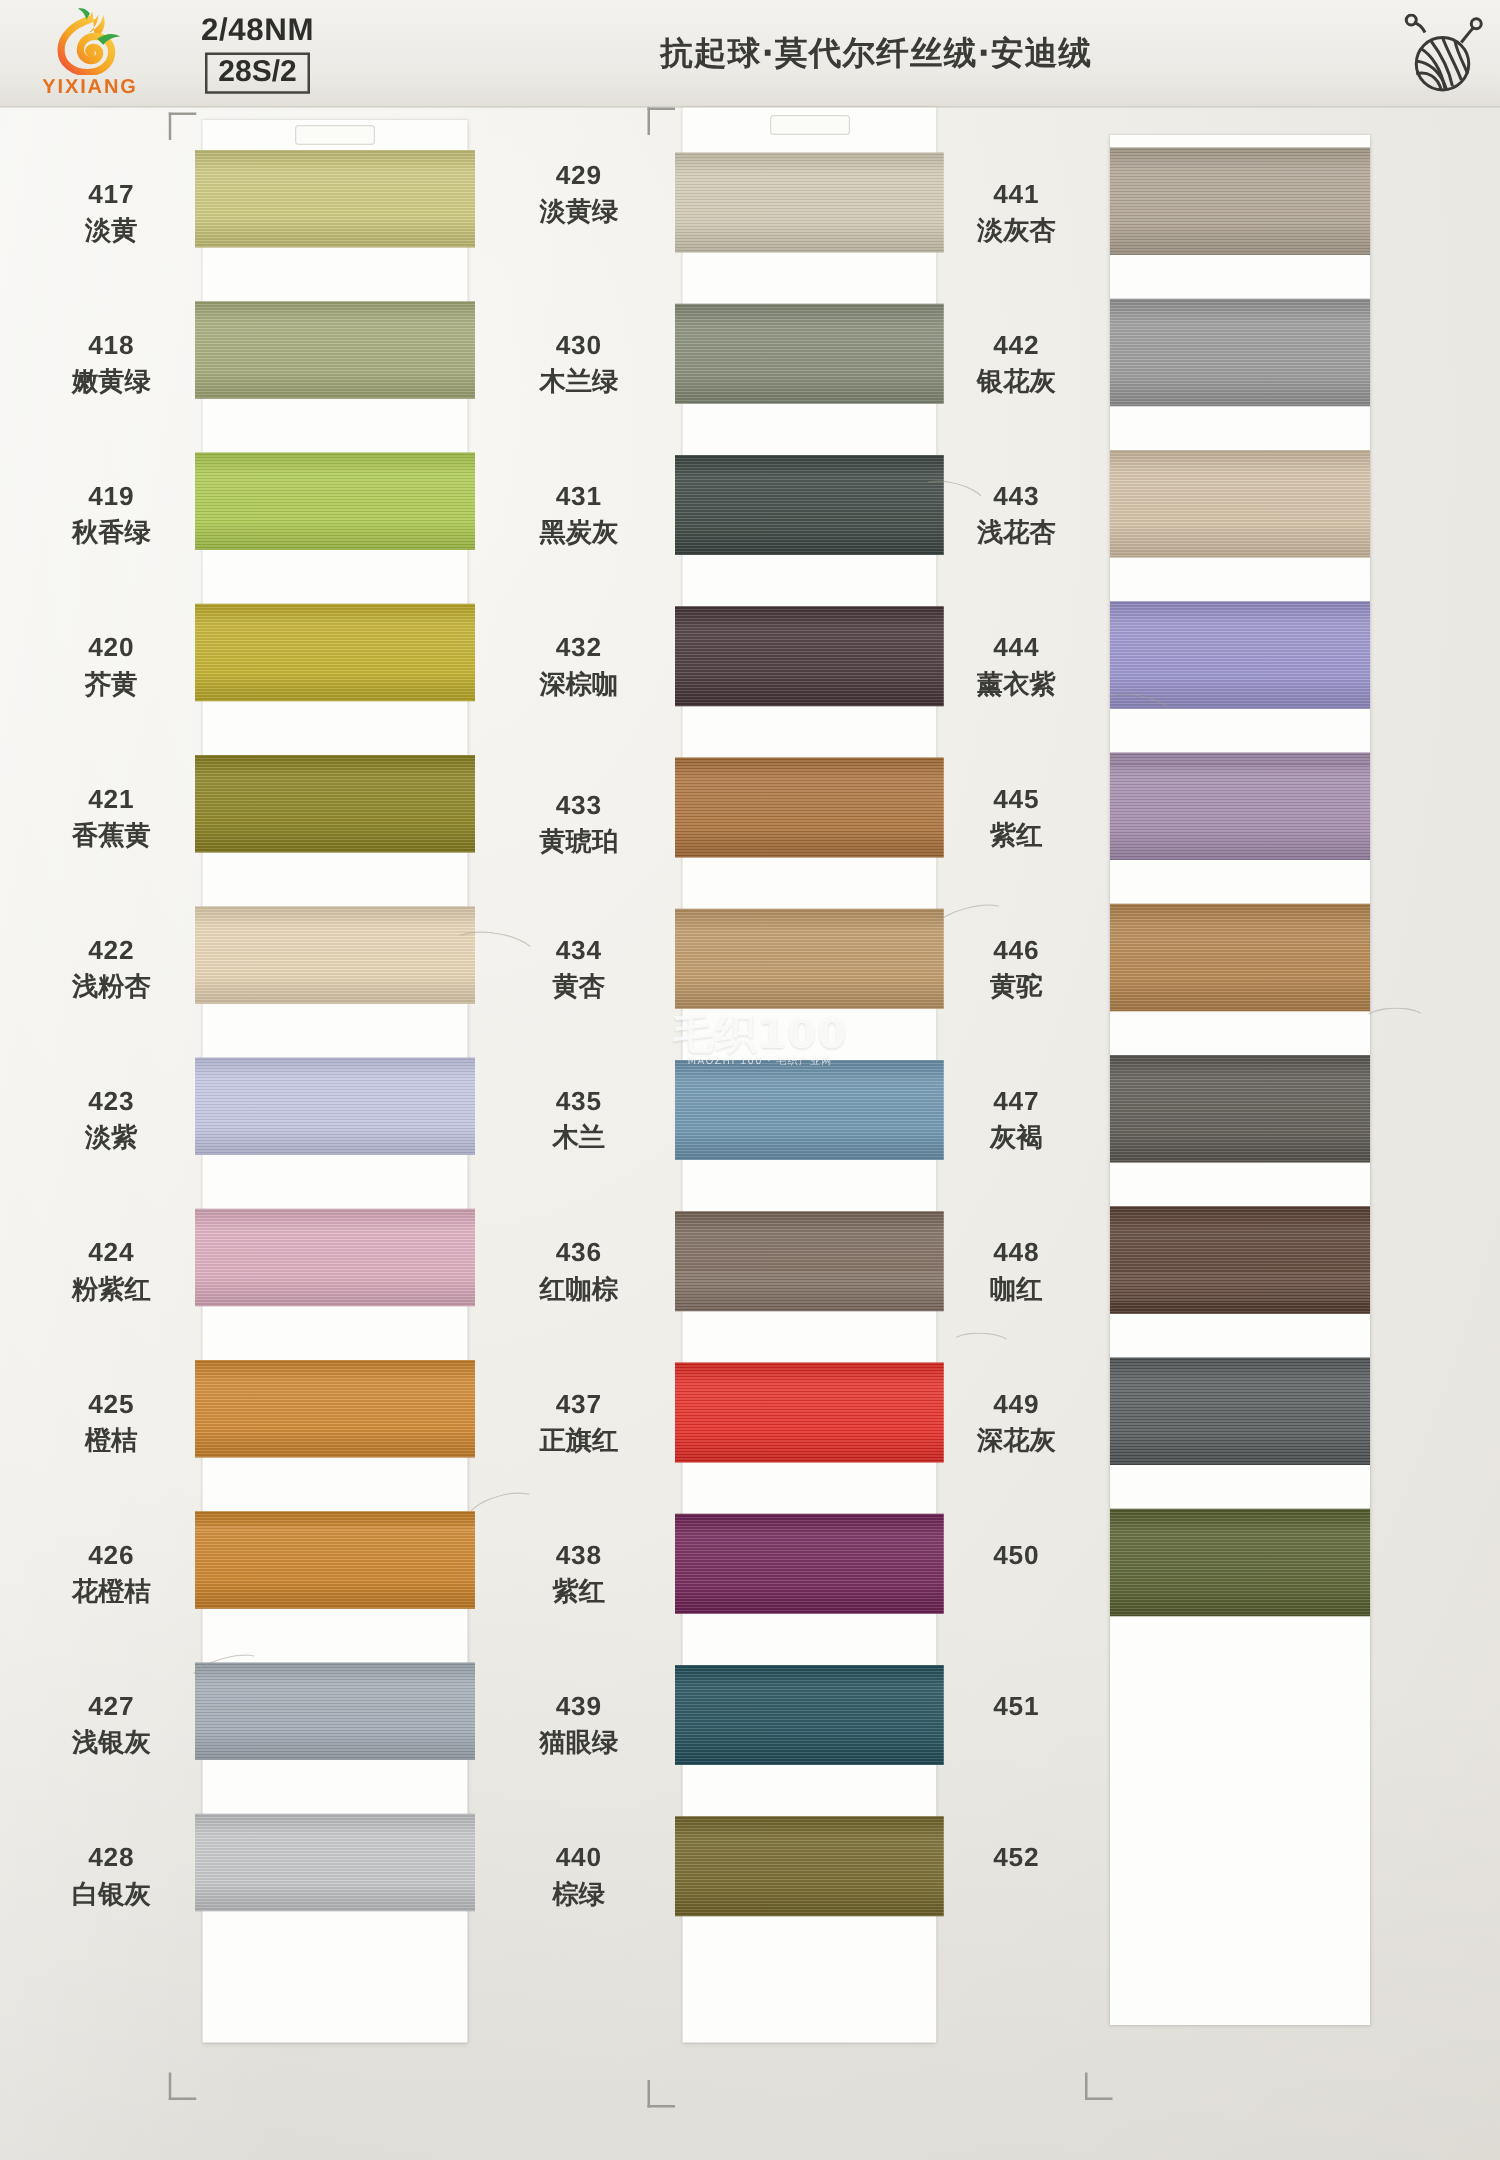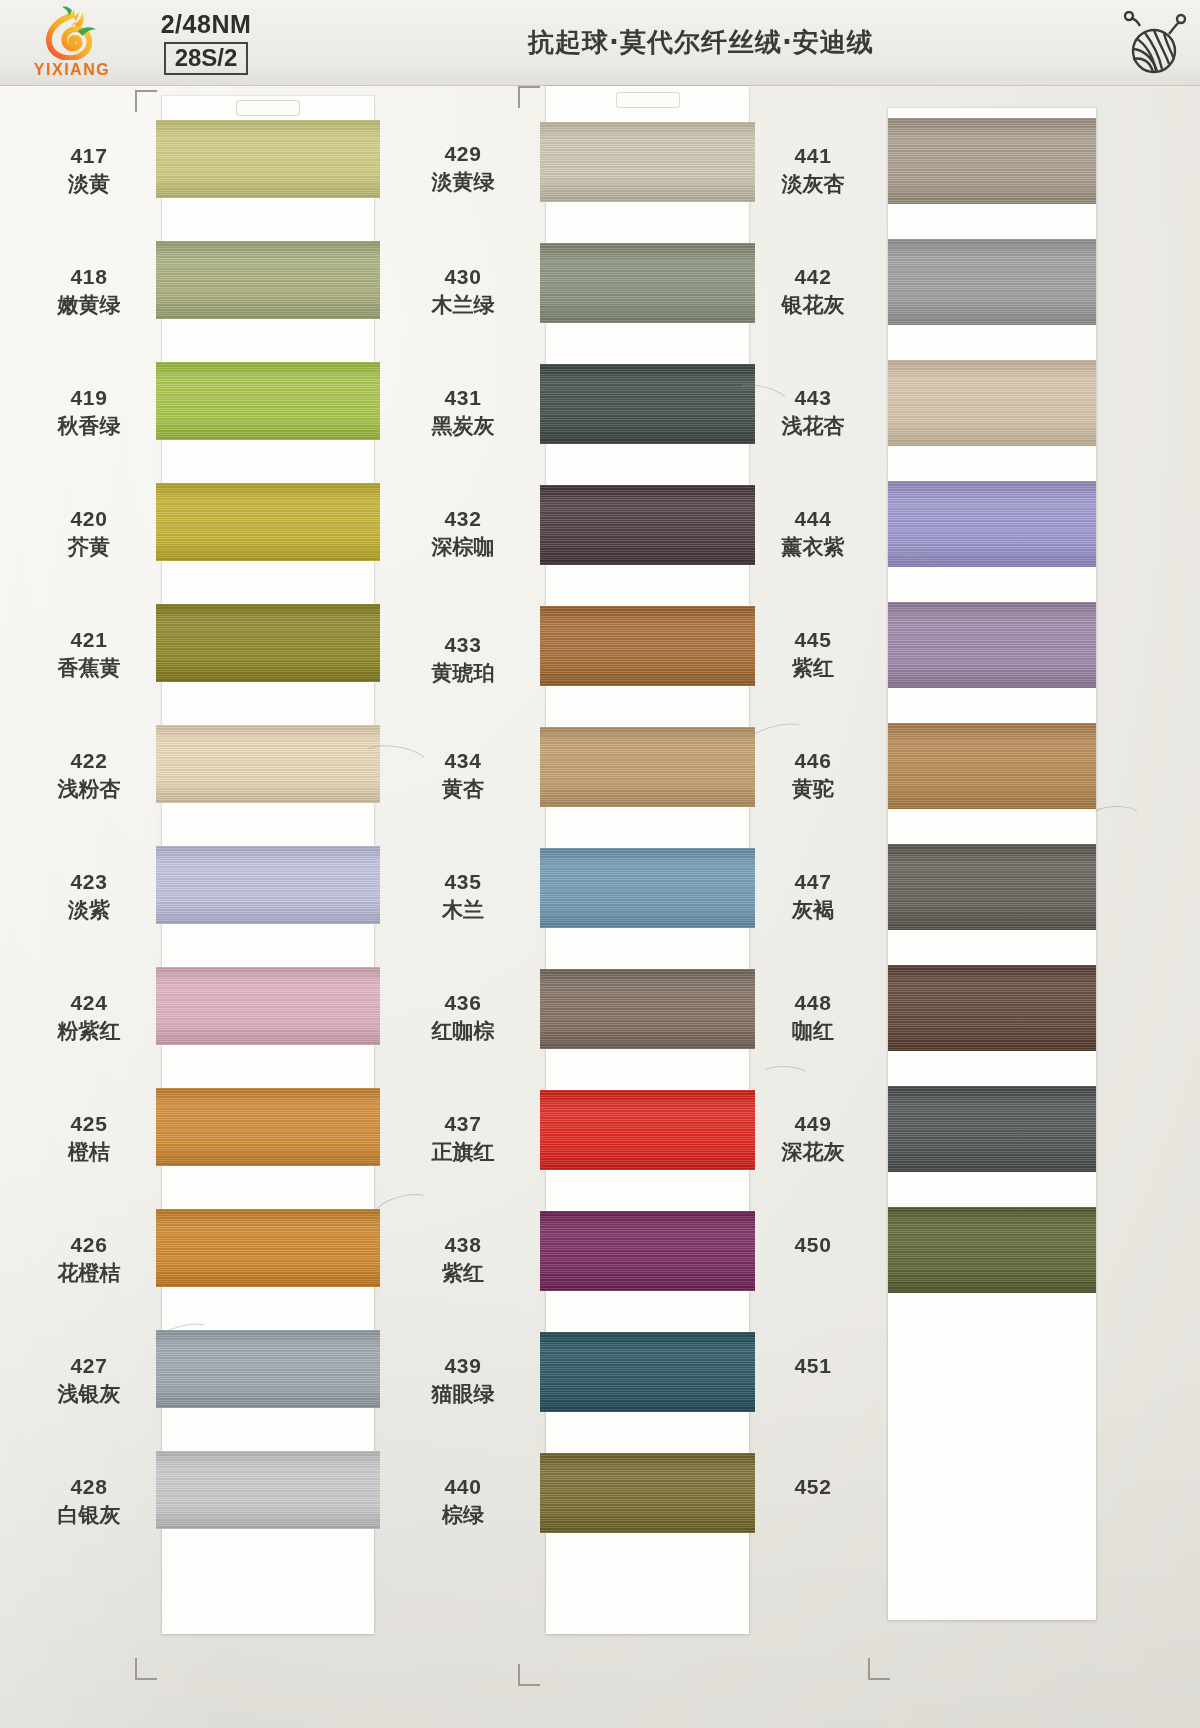--- a/index.html
+++ b/index.html
@@ -331,21 +331,21 @@
       <div class="label" style="top: 1268px;">
         <div class="code">427</div>
         <div class="cname">浅银灰</div>
       </div>
       <div class="label" style="top: 1389px;">
         <div class="code">428</div>
         <div class="cname">白银灰</div>
       </div>
     </div>
   <div class="col2" id="col2">
-      <div class="label" style="top: 56px;">
+      <div class="label" style="top: 43px;">
         <div class="code">429</div>
         <div class="cname">淡黄绿</div>
       </div>
       <div class="label" style="top: 179px;">
         <div class="code">430</div>
         <div class="cname">木兰绿</div>
       </div>
       <div class="label" style="top: 300px;">
         <div class="code">431</div>
         <div class="cname">黑炭灰</div>
@@ -428,20 +428,24 @@
         <div class="code">450</div>
       </div>
       <div class="label" style="top: 1268px;">
         <div class="code">451</div>
       </div>
       <div class="label" style="top: 1389px;">
         <div class="code">452</div>
       </div>
     </div>
 
+  <div class="watermark">
+    <span>毛织100</span>
+    <span class="wm-sub">MAOZHI 100 · 毛织产业网</span>
+  </div>
 <div class="fiber" style="left: 360px; top: 660px; width: 70px; height: 30px; transform: rotate(9deg);"></div>
     <div class="fiber" style="left: 372px; top: 1110px; width: 60px; height: 26px; transform: rotate(-16deg);"></div>
     <div class="fiber" style="left: 735px; top: 300px; width: 54px; height: 22px; transform: rotate(14deg);"></div>
     <div class="fiber" style="left: 742px; top: 640px; width: 66px; height: 26px; transform: rotate(-16deg);"></div>
     <div class="fiber" style="left: 760px; top: 980px; width: 50px; height: 20px; transform: rotate(2deg);"></div>
     <div class="fiber" style="left: 880px; top: 470px; width: 60px; height: 24px; transform: rotate(11deg);"></div>
     <div class="fiber" style="left: 1090px; top: 720px; width: 52px; height: 22px; transform: rotate(-1deg);"></div>
     <div class="fiber" style="left: 150px; top: 1240px; width: 62px; height: 24px; transform: rotate(-16deg);"></div>
   </div>
 

